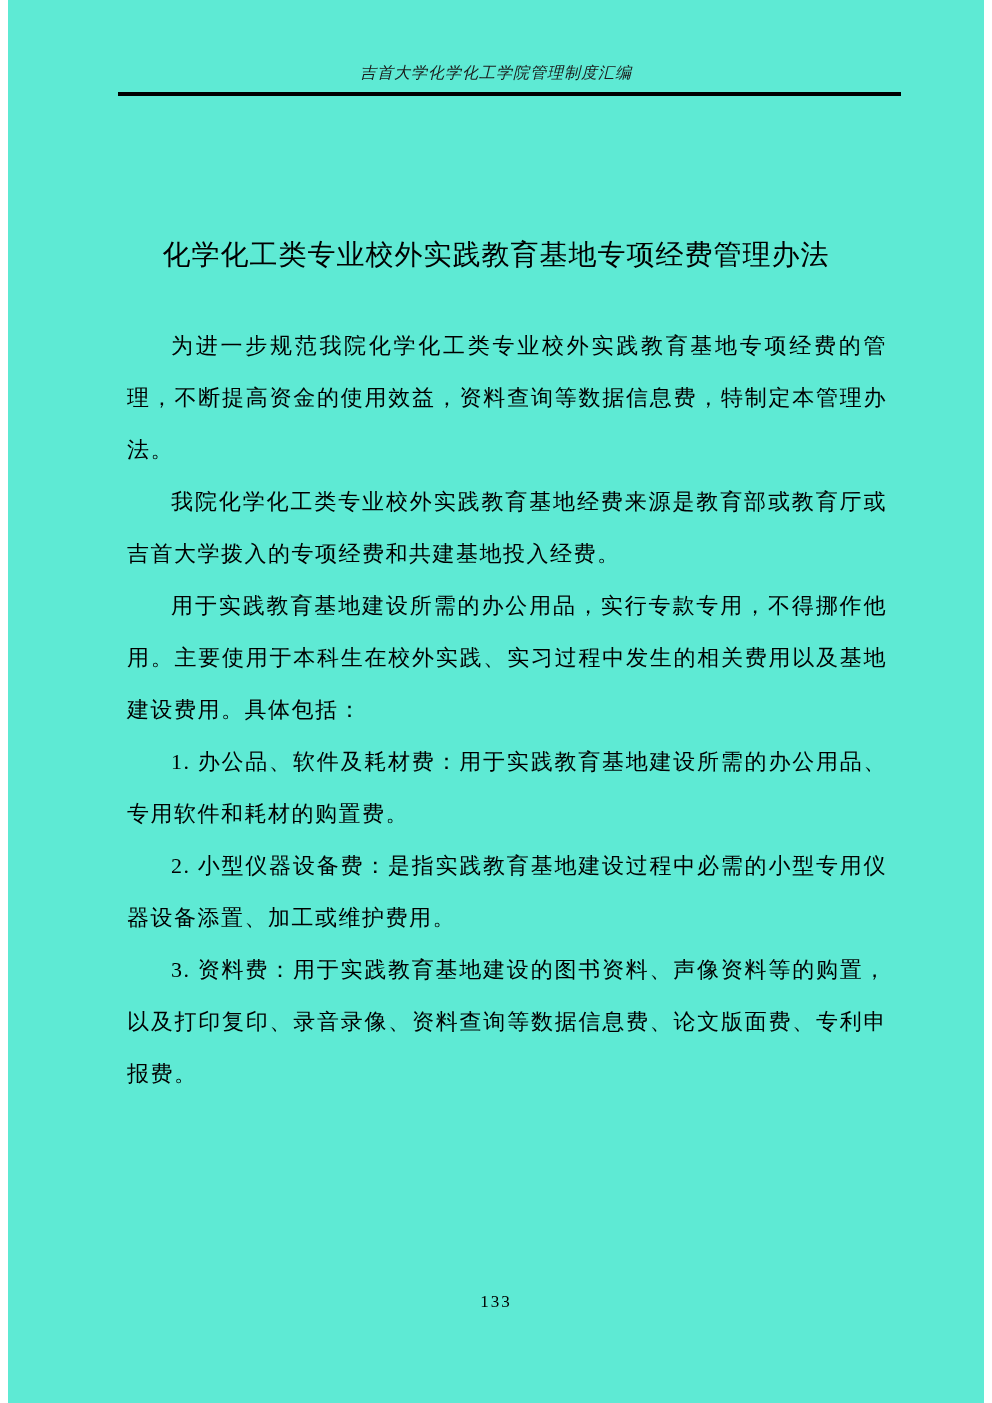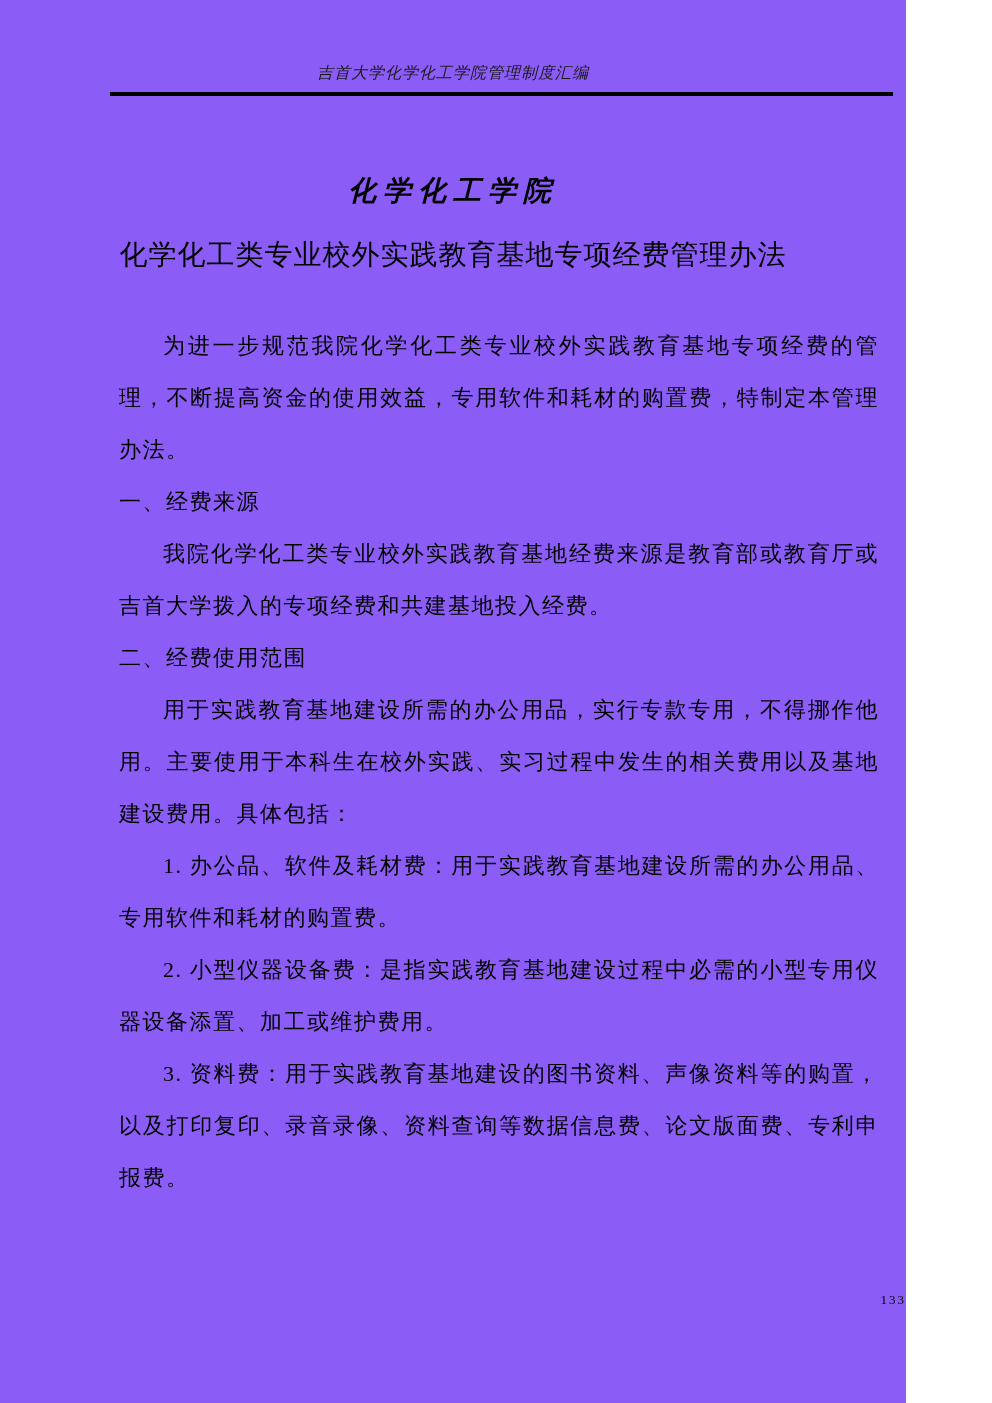--- a/index.html
+++ b/index.html
@@ -2,26 +2,27 @@
 <html><head>
 <meta charset="utf-8">
 <style>
   html, body {
     margin: 0;
     padding: 0;
     background: #ffffff;
   }
   .page {
     position: relative;
-    width: 906px;
+    width: 976px;
     height: 1403px;
-    background: #8b5cf6;
+    background: #5eead4;
     overflow: hidden;
     font-family: "Liberation Serif", "DejaVu Serif", serif;
     color: #000000;
+    margin-left: 8px;
   }
   .header-text {
     position: absolute;
     top: 63px;
     left: 0;
     width: 100%;
     text-align: center;
     font-size: 16px;
     font-style: italic;
     letter-spacing: 1px;
@@ -69,43 +70,40 @@
     margin: 0;
   }
   .para.indent {
     text-indent: 2em;
   }
   .page-number {
     position: absolute;
     top: 1292px;
     left: 0;
     width: 100%;
-    text-align: right;
-    font-size: 13px;
+    text-align: center;
+    font-size: 17px;
     letter-spacing: 2px;
   }
 </style>
 </head>
 <body>
 
 <div class="page">
 
   <div class="header-text">吉首大学化学化工学院管理制度汇编</div>
 
   <div class="header-rule"></div>
 
-  <div class="doc-title">化学化工学院</div>
 
   <div class="doc-subtitle">化学化工类专业校外实践教育基地专项经费管理办法</div>
 
   <div class="doc-body">
-      <div class="para indent">为进一步规范我院化学化工类专业校外实践教育基地专项经费的管理，不断提高资金的使用效益，专用软件和耗材的购置费，特制定本管理办法。</div>
-      <div class="para">一、经费来源</div>
+      <div class="para indent">为进一步规范我院化学化工类专业校外实践教育基地专项经费的管理，不断提高资金的使用效益，资料查询等数据信息费，特制定本管理办法。</div>
       <div class="para indent">我院化学化工类专业校外实践教育基地经费来源是教育部或教育厅或吉首大学拨入的专项经费和共建基地投入经费。</div>
-      <div class="para">二、经费使用范围</div>
       <div class="para indent">用于实践教育基地建设所需的办公用品，实行专款专用，不得挪作他用。主要使用于本科生在校外实践、实习过程中发生的相关费用以及基地建设费用。具体包括：</div>
       <div class="para indent">1. 办公品、软件及耗材费：用于实践教育基地建设所需的办公用品、专用软件和耗材的购置费。</div>
       <div class="para indent">2. 小型仪器设备费：是指实践教育基地建设过程中必需的小型专用仪器设备添置、加工或维护费用。</div>
       <div class="para indent">3. 资料费：用于实践教育基地建设的图书资料、声像资料等的购置，以及打印复印、录音录像、资料查询等数据信息费、论文版面费、专利申报费。</div>
     </div>
 
   <div class="page-number">133</div>
 
 </div>
 

